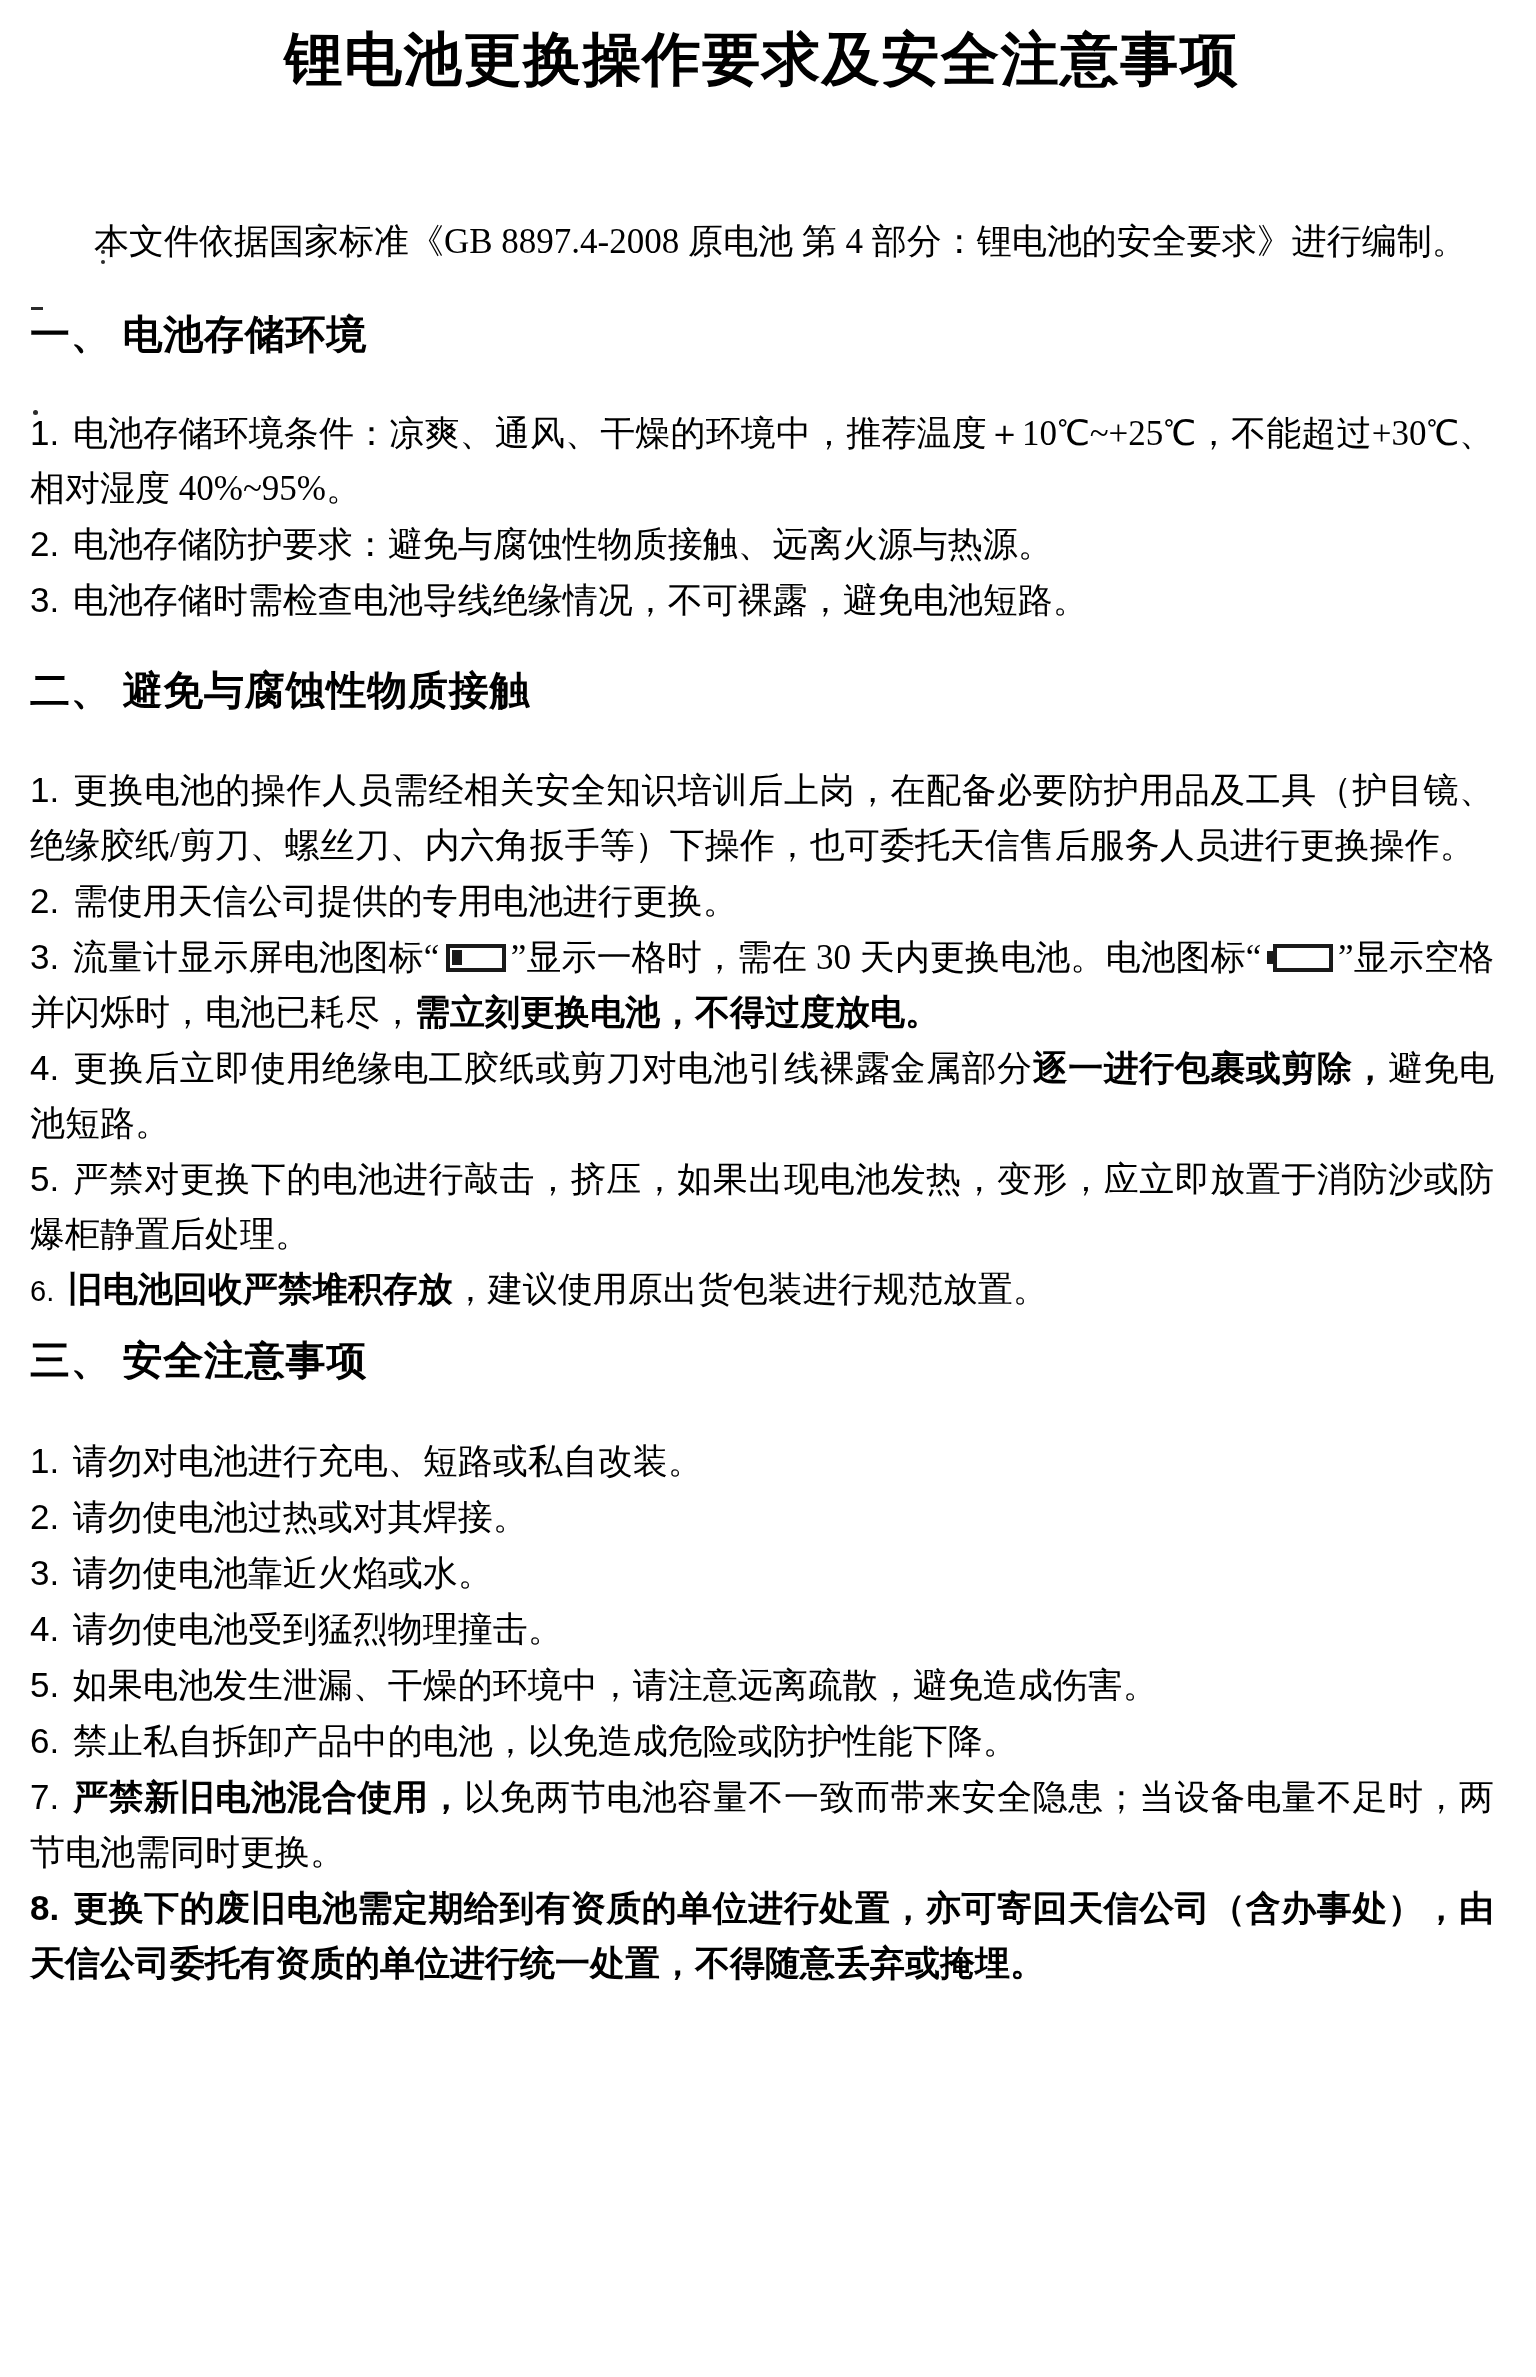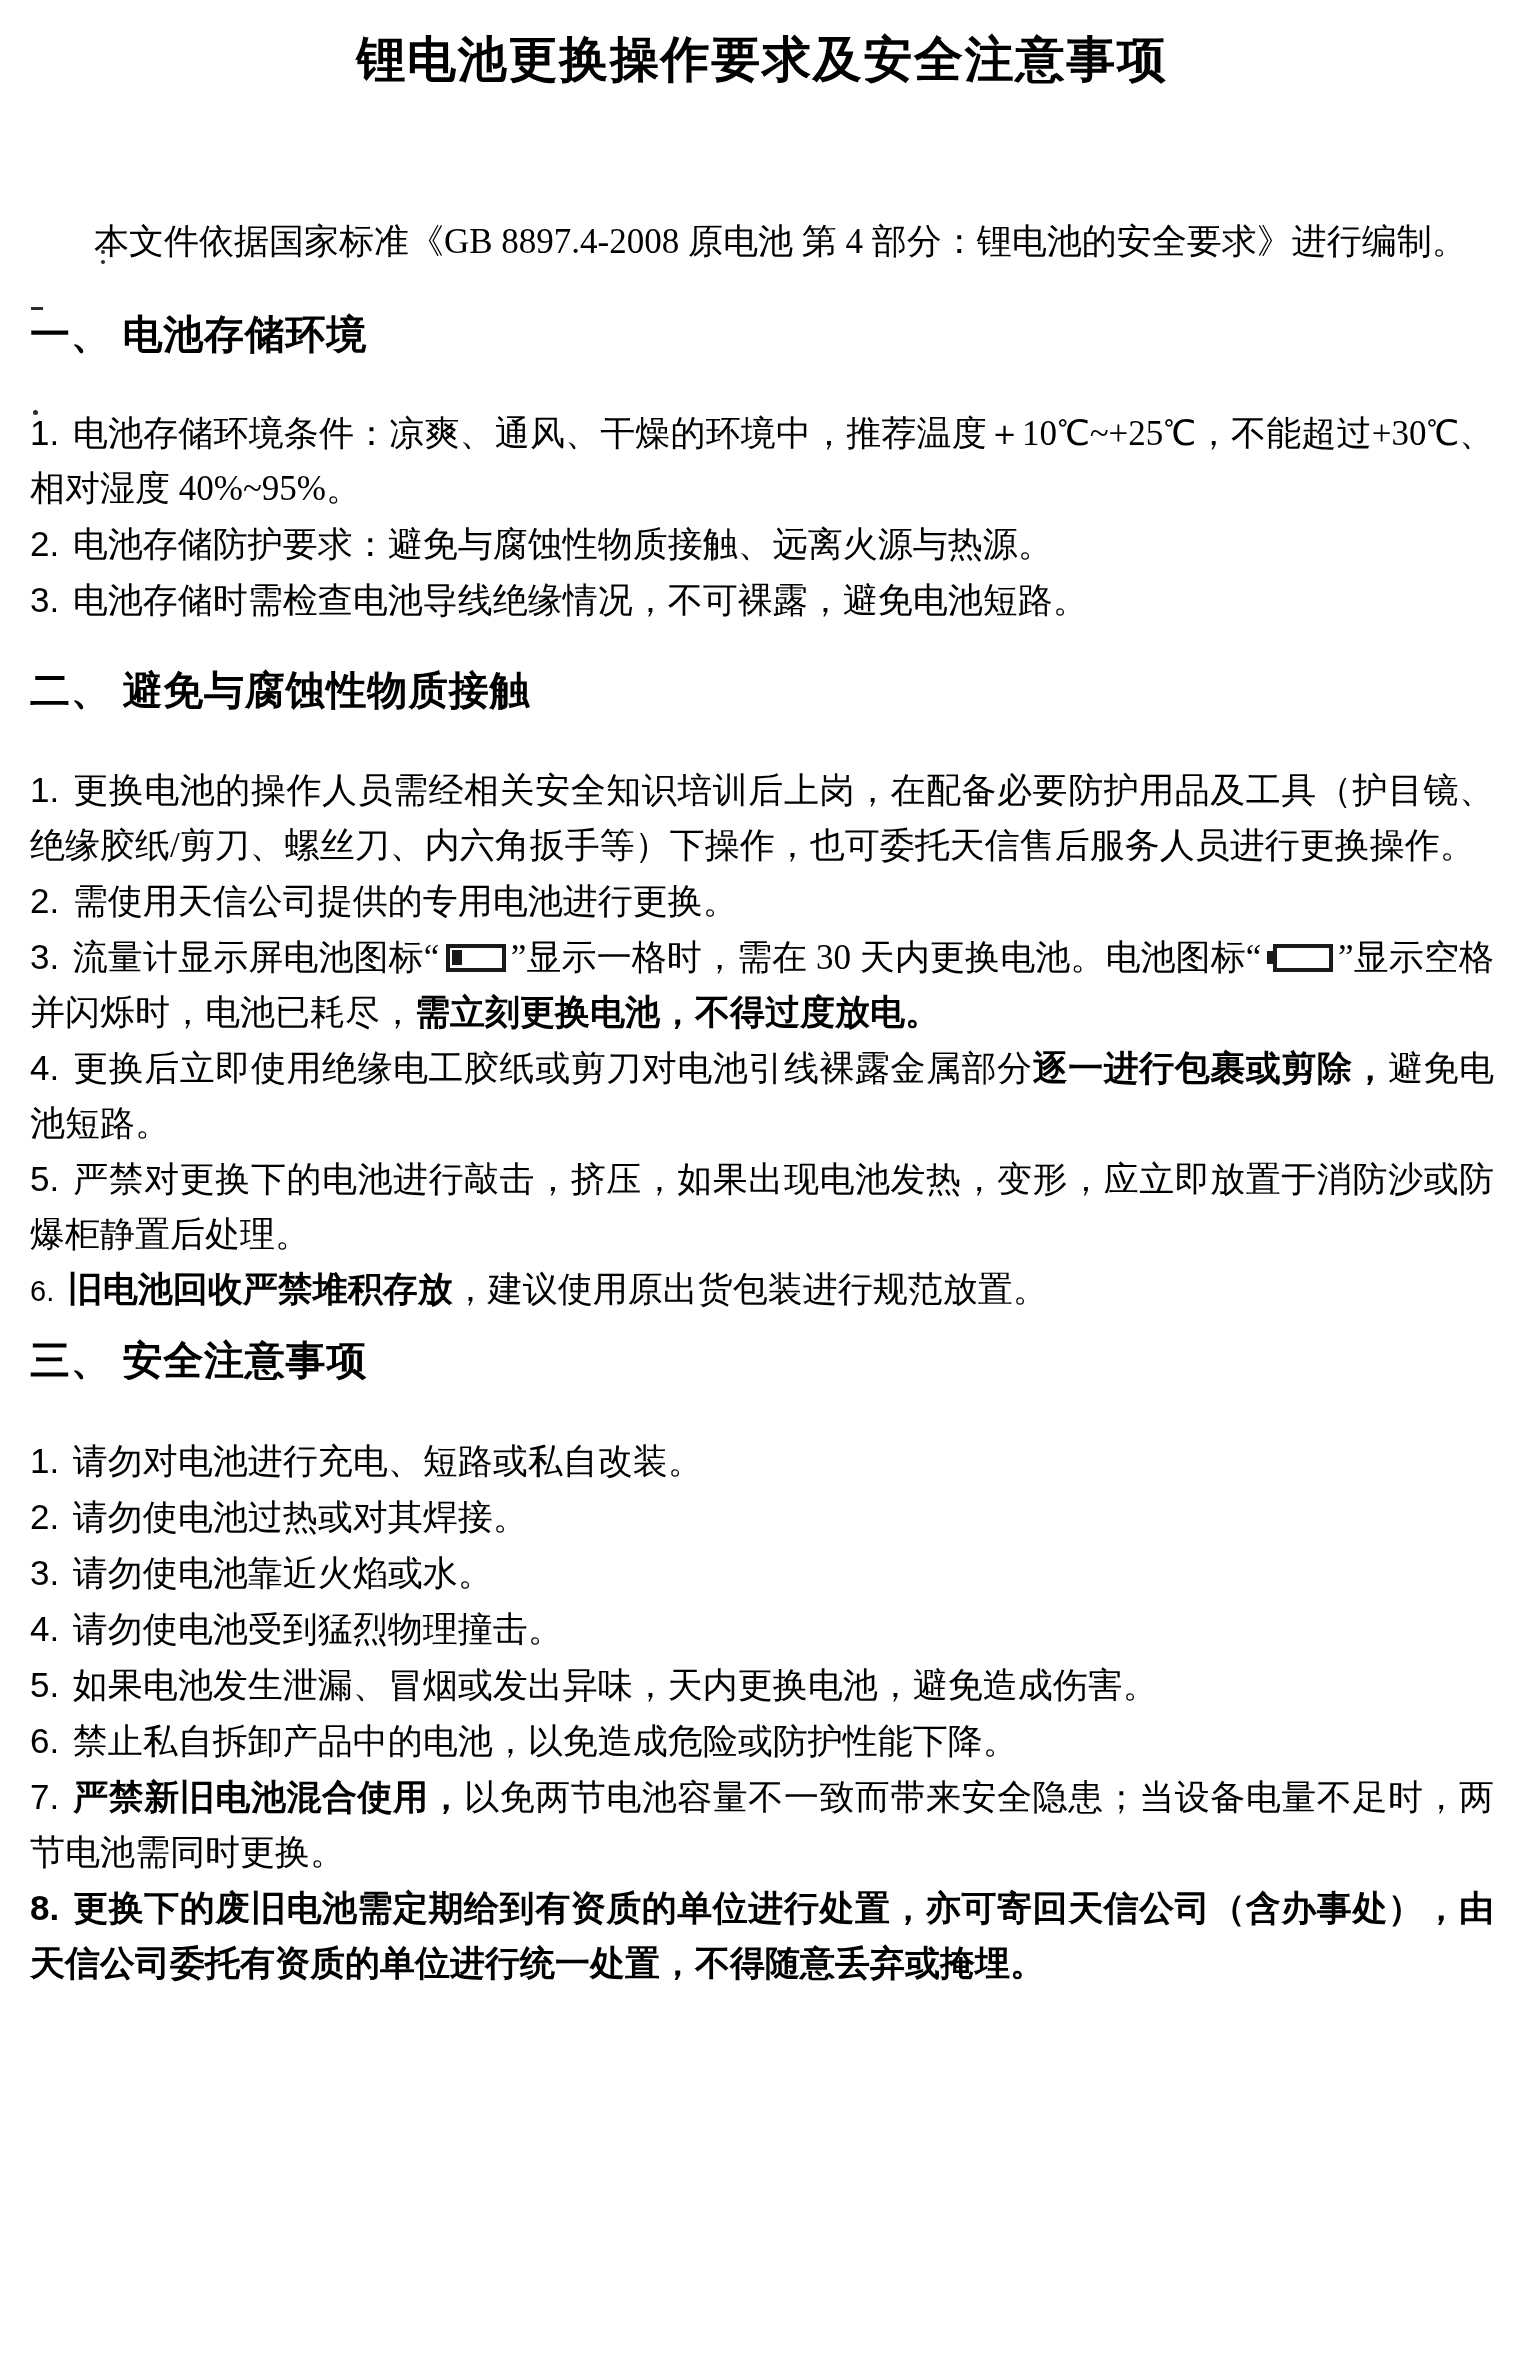--- a/index.html
+++ b/index.html
@@ -11,21 +11,21 @@
     overflow:hidden;
   }
   .page{
     position:relative;
     box-sizing:border-box;
     width:1536px;height:2377px;
     padding:29px 42px 0 30px;
   }
   h1.doc-title{
     margin:0;
-    font-size:49px;
+    font-size:58px;
     line-height:62px;
     font-weight:bold;
     text-align:center;
     letter-spacing:1.7px;
   }
   p.intro{
     margin:123px 0 0 0;
     font-size:35px;
     line-height:55px;
     text-indent:64px;
@@ -128,21 +128,21 @@
           <p class="item"><span class="num small">6.</span><span class="seg b">旧电池回收严禁堆积存放</span><span class="seg">，建议使用原出货包装进行规范放置。</span></p>
         </div>
       </section>
       <section>
         <h2 class="sec-heading h-three">三、 安全注意事项</h2>
         <div class="sec-list l-three">
           <p class="item"><span class="num">1.</span><span class="seg">请勿对电池进行充电、短路或私自改装。</span></p>
           <p class="item"><span class="num">2.</span><span class="seg">请勿使电池过热或对其焊接。</span></p>
           <p class="item"><span class="num">3.</span><span class="seg">请勿使电池靠近火焰或水。</span></p>
           <p class="item"><span class="num">4.</span><span class="seg">请勿使电池受到猛烈物理撞击。</span></p>
-          <p class="item"><span class="num">5.</span><span class="seg">如果电池发生泄漏、冒烟或发出异味，天内更换电池，避免造成伤害。</span></p>
+          <p class="item"><span class="num">5.</span><span class="seg">如果电池发生泄漏、干燥的环境中，请注意远离疏散，避免造成伤害。</span></p>
           <p class="item"><span class="num">6.</span><span class="seg">禁止私自拆卸产品中的电池，以免造成危险或防护性能下降。</span></p>
           <p class="item"><span class="num">7.</span><span class="seg b">严禁新旧电池混合使用，</span><span class="seg">以免两节电池容量不一致而带来安全隐患；当设备电量不足时，两节电池需同时更换。</span></p>
           <p class="item bold-all"><span class="num">8.</span><span class="seg">更换下的废旧电池需定期给到有资质的单位进行处置，亦可寄回天信公司（含办事处），由天信公司委托有资质的单位进行统一处置，不得随意丢弃或掩埋。</span></p>
         </div>
       </section>
     </div>
 
 
   <div class="proof-dot" style="left:101px;top:250px;width:4.2px;height:4.2px;"></div>
   <div class="proof-dot" style="left:101px;top:260px;width:4.2px;height:4.2px;"></div>

